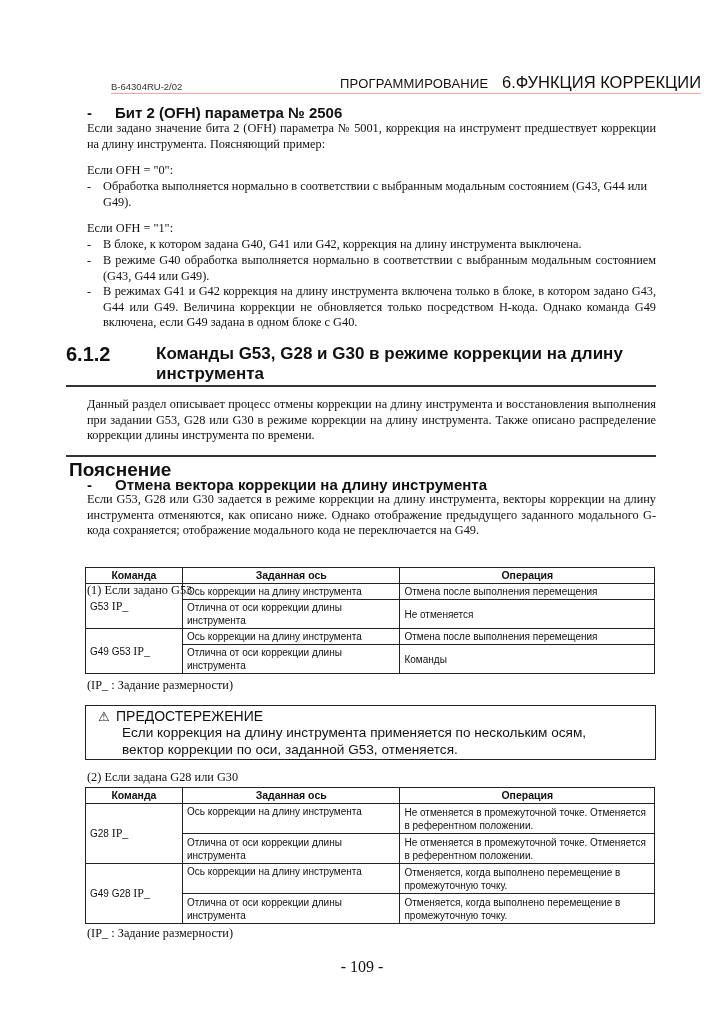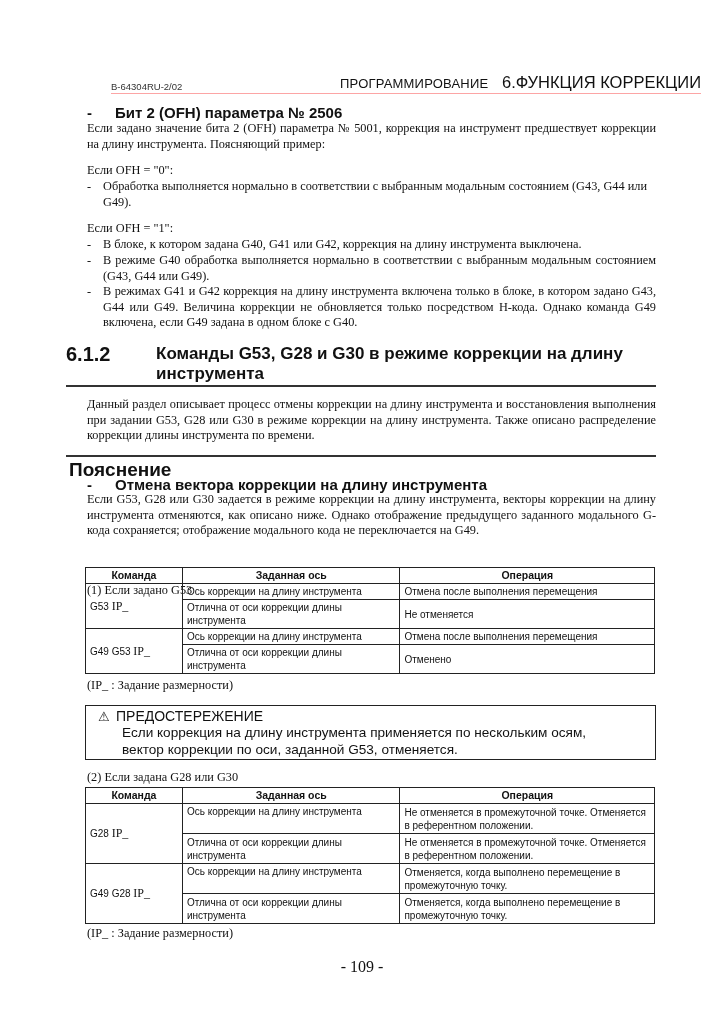--- a/index.html
+++ b/index.html
@@ -107,21 +107,21 @@
     <td style="height:28px">Отлична от оси коррекции длины инструмента</td>
     <td>Не отменяется</td>
   </tr>
   <tr>
     <td rowspan="2"><span>G49 G53 </span><span class="ip">IP_</span></td>
     <td style="height:16px">Ось коррекции на длину инструмента</td>
     <td>Отмена после выполнения перемещения</td>
   </tr>
   <tr>
     <td style="height:28px">Отлична от оси коррекции длины инструмента</td>
-    <td>Отменено</td>
+    <td>Команды</td>
   </tr>
 </tbody>
   </table>
 <div class="plain" style="top:678px;">(IP_ : Задание размерности)</div>
 
 <div class="caution">
   <div class="caution-title">
     <span class="warn">⚠</span><span>ПРЕДОСТЕРЕЖЕНИЕ</span>
   </div>
   <div class="caution-text">

